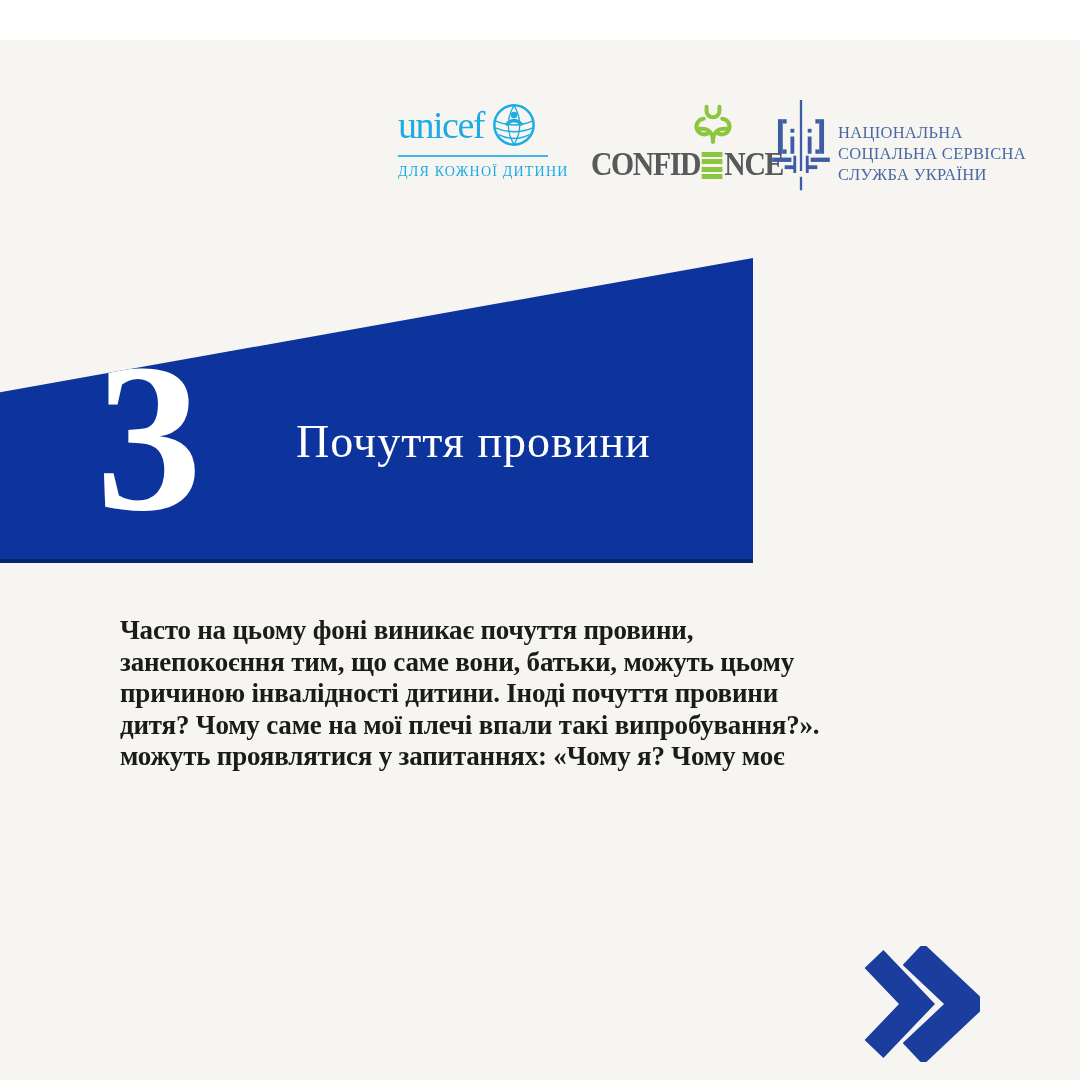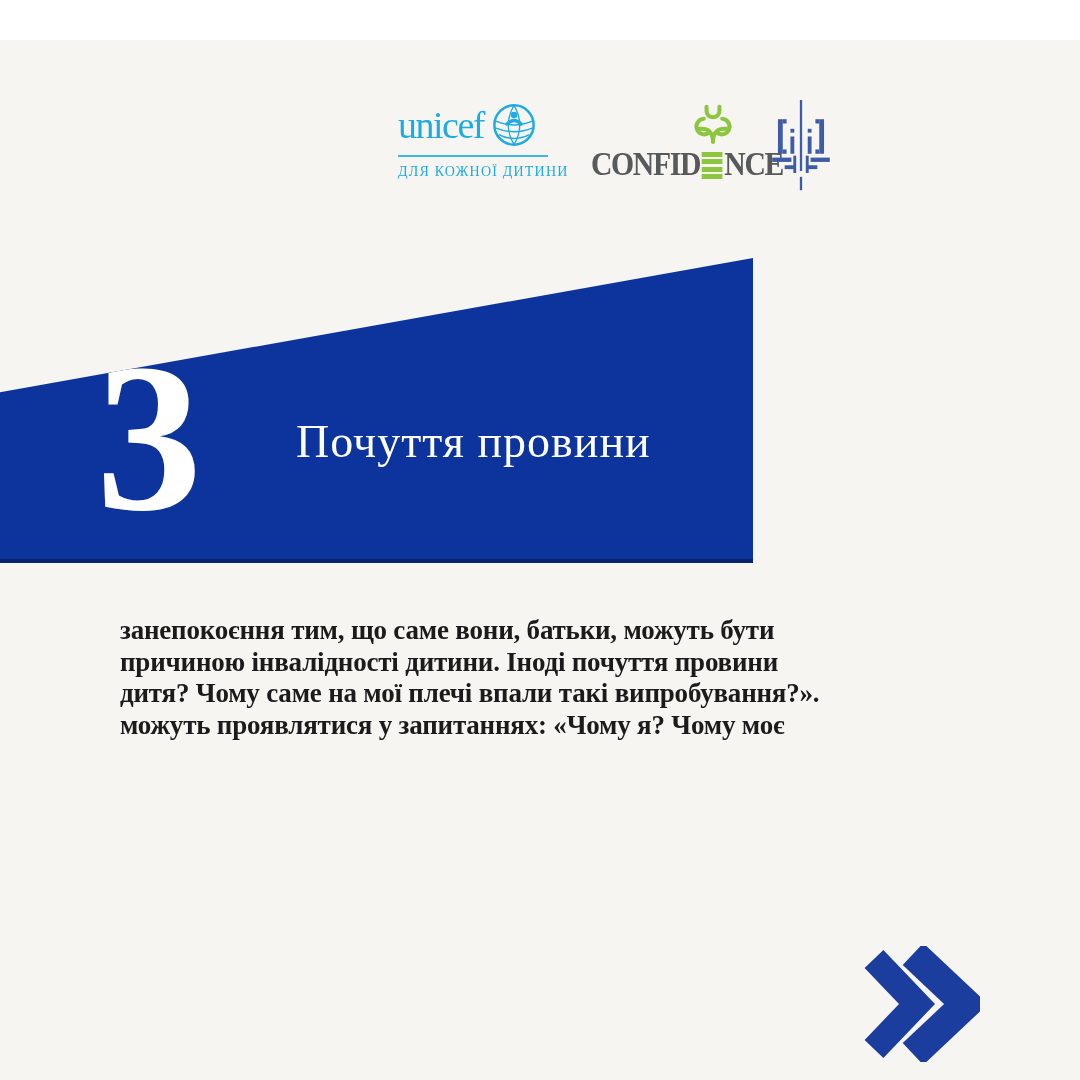--- a/index.html
+++ b/index.html
@@ -141,30 +141,36 @@
         <rect x="37" y="30" width="4" height="4"></rect>
         <rect x="37" y="38" width="4" height="18"></rect>
         <rect x="0" y="60" width="20" height="4.5"></rect>
         <rect x="40" y="60" width="20" height="4.5"></rect>
         <rect x="13" y="68" width="11" height="4"></rect>
         <rect x="36" y="68" width="11" height="4"></rect>
         <rect x="22" y="58" width="3" height="18"></rect>
         <rect x="35" y="58" width="3" height="18"></rect>
       </g>
     </svg>
+    <div class="nssu-text">
+      <div>НАЦІОНАЛЬНА</div>
+      <div>СОЦІАЛЬНА СЕРВІСНА</div>
+      <div>СЛУЖБА УКРАЇНИ</div>
+    </div>
   </div>
 
   <section class="banner">
     <div class="banner-number">3</div>
     <div class="banner-title">Почуття провини</div>
     <div class="banner-edge"></div>
   </section>
 
   <main class="body-text">
-    <div class="line">занепокоєння тим, що саме вони, батьки, можуть бути</div>
+    <div class="line">Часто на цьому фоні виникає почуття провини,</div>
+    <div class="line">занепокоєння тим, що саме вони, батьки, можуть цьому</div>
     <div class="line">причиною інвалідності дитини. Іноді почуття провини</div>
     <div class="line">дитя? Чому саме на мої плечі впали такі випробування?».</div>
     <div class="line">можуть проявлятися у запитаннях: «Чому я? Чому моє</div>
   </main>
 
   <div class="next">
     <svg viewBox="0 0 116 116">
       <polyline class="chev" points="10,13 53,58 10,103" stroke-width="26"></polyline>
       <polyline class="chev" points="49,8 102,58 49,108" stroke-width="30"></polyline>
     </svg>

